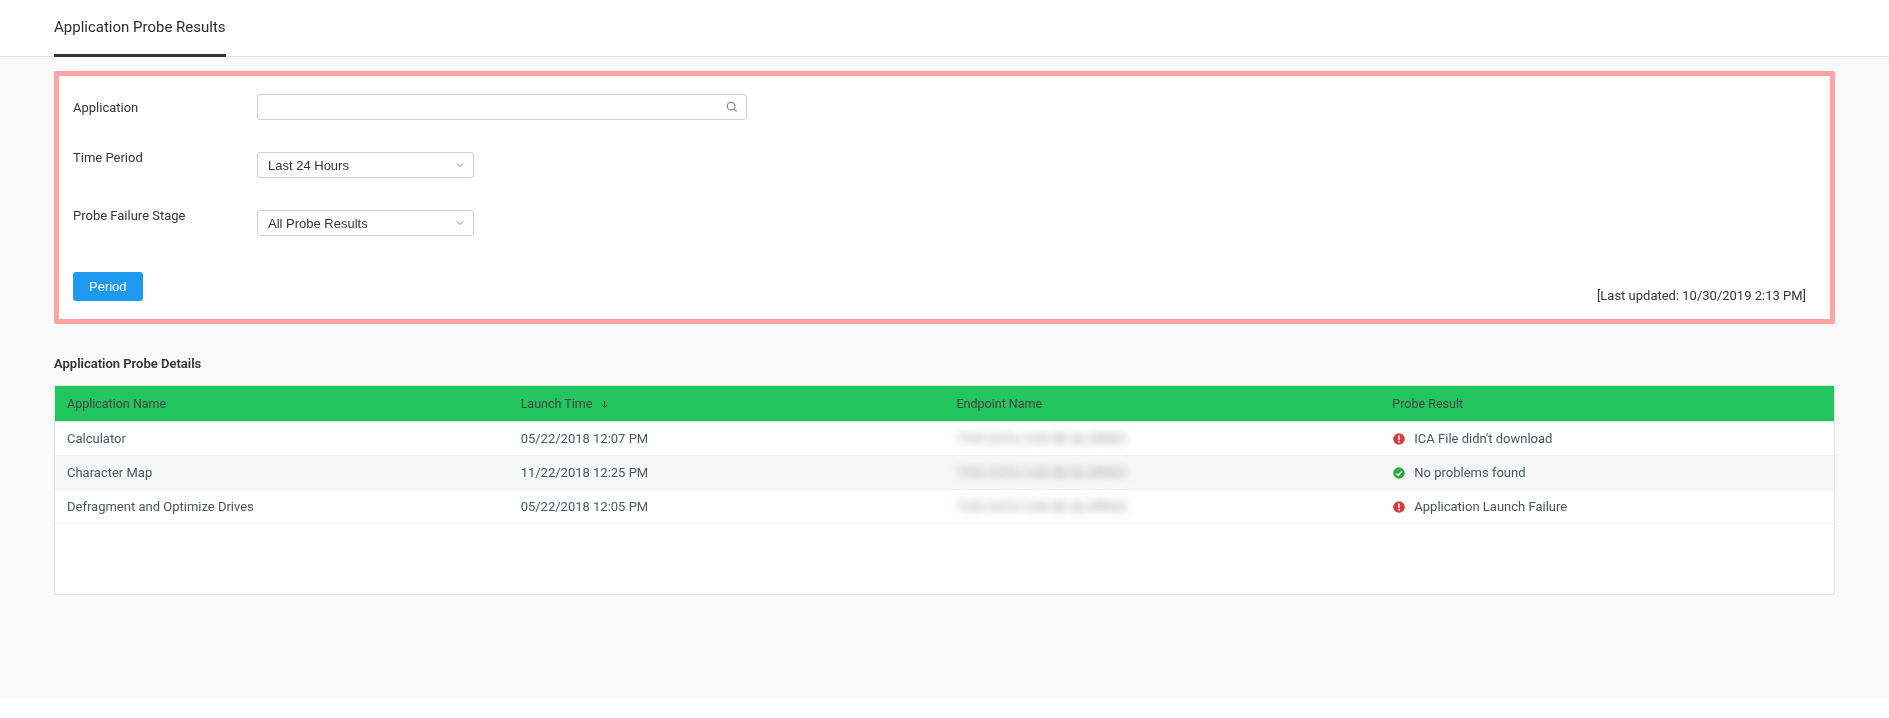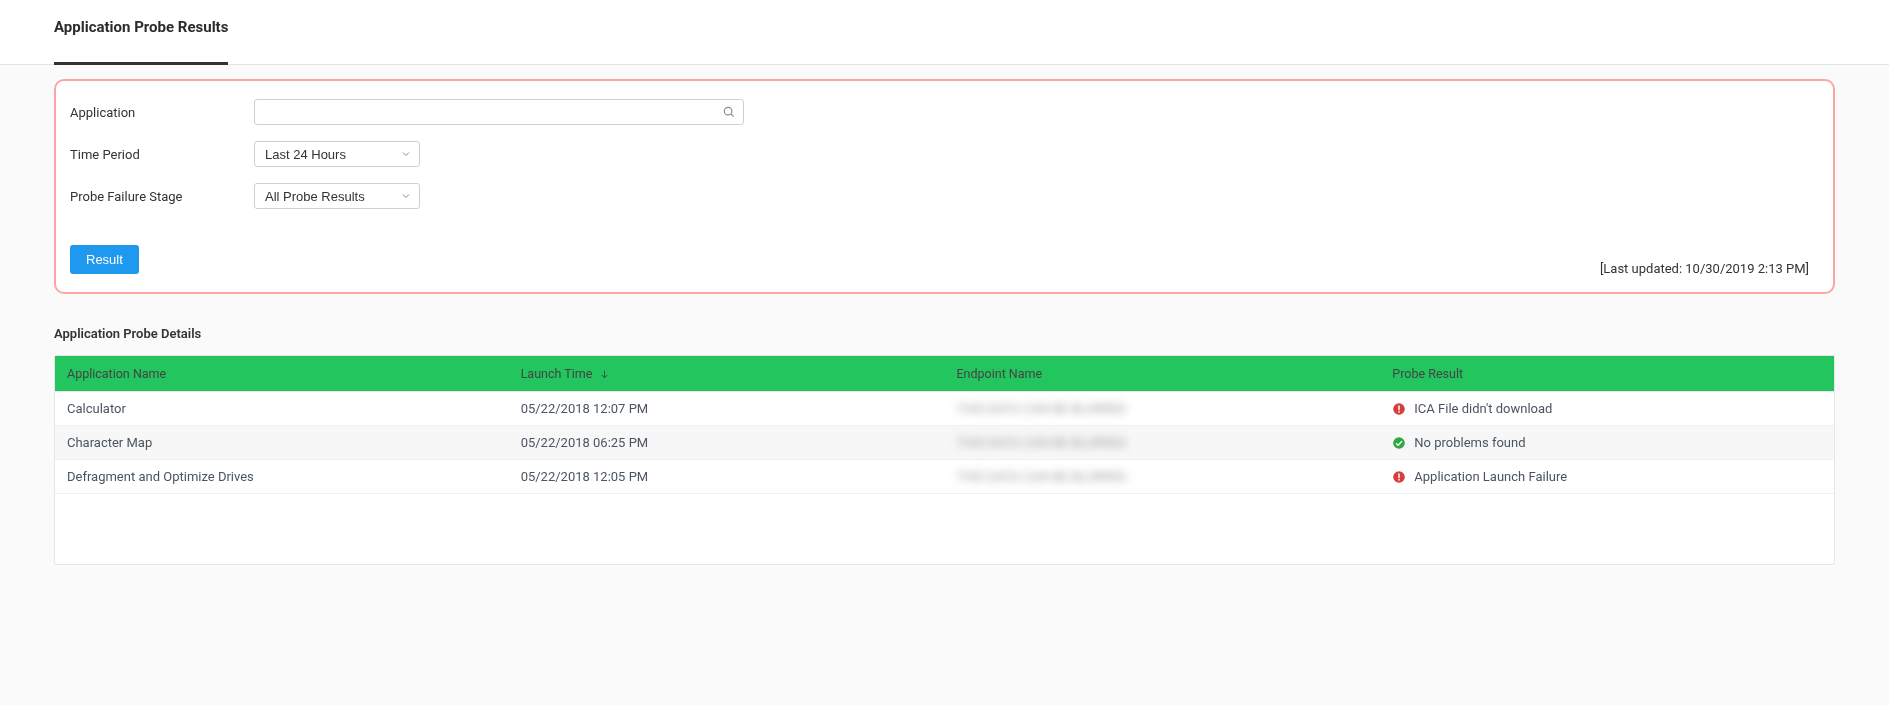--- a/index.html
+++ b/index.html
@@ -1,32 +1,32 @@
 <!DOCTYPE html>
 <html><head>
 <meta charset="utf-8">
 <style>
 * { box-sizing: border-box; margin: 0; padding: 0; }
 body { font-family: -apple-system, BlinkMacSystemFont, "Segoe UI", Roboto, Arial, sans-serif; font-size: 13px; color: #333; background: #fff; }
 
 .page-head { padding: 18px 54px 0; }
-.page-title { font-size: 15px; font-weight: 700; color: #2b2b2b; display: inline-block; padding-bottom: 26px; border-bottom: 3px solid #333; }
+.page-title { font-size: 15px; font-weight: 400; color: #2b2b2b; display: inline-block; padding-bottom: 18px; border-bottom: 3px solid #333; }
 .page-divider { border: none; border-top: 1px solid #e4e4e4; margin-top: -1px; }
 
 .content { background: #fafafa; padding: 14px 54px 40px; min-height: 640px; }
 
-.filter-panel { background: #fff; border: 2px solid #fca5a5; border-radius: 10px; padding: 18px 14px; position: relative; }
+.filter-panel { background: #fff; border: 5px solid #fca5a5; border-radius: 2px; padding: 18px 14px; position: relative; }
 .filter-row { display: flex; align-items: center; margin-bottom: 16px; }
 .filter-row:last-of-type { margin-bottom: 0; }
 .filter-label { width: 184px; font-size: 13px; color: #333; }
 .input-wrap { position: relative; width: 490px; }
 .input-wrap input { width: 100%; height: 26px; border: 1px solid #cfcfcf; border-radius: 3px; padding: 0 30px 0 8px; font-size: 13px; }
 .input-wrap .search-icon { position: absolute; right: 8px; top: 50%; transform: translateY(-50%); width: 14px; height: 14px; color: #888; }
 
-.select-wrap { position: relative; width: 166px; }
+.select-wrap { position: relative; width: 217px; margin-top: 16px; }
 .select-btn { width: 100%; height: 26px; border: 1px solid #cfcfcf; border-radius: 3px; background: #fff; text-align: left; padding: 0 28px 0 10px; font-size: 13px; color: #333; cursor: pointer; }
 .select-wrap .chev { position: absolute; right: 8px; top: 50%; transform: translateY(-50%); width: 12px; height: 12px; color: #888; pointer-events: none; }
 
 .apply-btn { margin-top: 20px; background: #1f98ef; color: #fff; border: none; border-radius: 3px; padding: 7px 16px; font-size: 13px; cursor: pointer; }
 .last-updated { position: absolute; right: 24px; bottom: 16px; font-size: 13px; color: #333; }
 
 .section-title { font-size: 13px; font-weight: 600; color: #333; margin: 32px 0 14px; }
 
 .table-wrap { background: #fff; border: 1px solid #e6e6e6; border-radius: 2px; padding-bottom: 70px; }
 table { width: 100%; border-collapse: collapse; }
@@ -83,21 +83,21 @@
       <div class="filter-label">Probe Failure Stage</div>
       <div class="select-wrap">
         <button class="select-btn">All Probe Results</button>
         <svg class="chev" viewBox="0 0 24 24" fill="none" stroke="currentColor" stroke-width="2">
             <polyline points="6 9 12 15 18 9"></polyline>
           </svg>
       </div>
     </div>
 
 
-    <button class="apply-btn">Result</button>
+    <button class="apply-btn">Period</button>
     <div class="last-updated">[Last updated: 10/30/2019 2:13 PM]</div>
   </div>
 
   <div class="section-title">Application Probe Details</div>
 
   <div class="table-wrap">
     <table>
       <thead>
         <tr>
           <th class="col-app">Application Name</th>
@@ -123,21 +123,21 @@
                   <circle cx="12" cy="12" r="10" fill="#d73d3d"></circle>
                   <rect x="10.7" y="6" width="2.6" height="8" fill="#fff"></rect>
                   <rect x="10.7" y="15.5" width="2.6" height="2.6" fill="#fff"></rect>
                 </svg>
                 <span>ICA File didn't download</span>
               </div>
             </td>
           </tr>
           <tr>
             <td class="col-app">Character Map</td>
-            <td class="col-launch">05/22/2018 06:25 PM</td>
+            <td class="col-launch">11/22/2018 12:25 PM</td>
             <td class="col-ep"><span class="blurred">THIS DATA CAN BE BLURRED</span></td>
             <td class="col-result">
               <div class="status">
                 <svg class="status-icon ok" viewBox="0 0 24 24">
                   <circle cx="12" cy="12" r="10" fill="#2fa744"></circle>
                   <polyline points="7 12.5 10.5 16 17 9" fill="none" stroke="#fff" stroke-width="2.4"></polyline>
                 </svg>
                 <span>No problems found</span>
               </div>
             </td>

